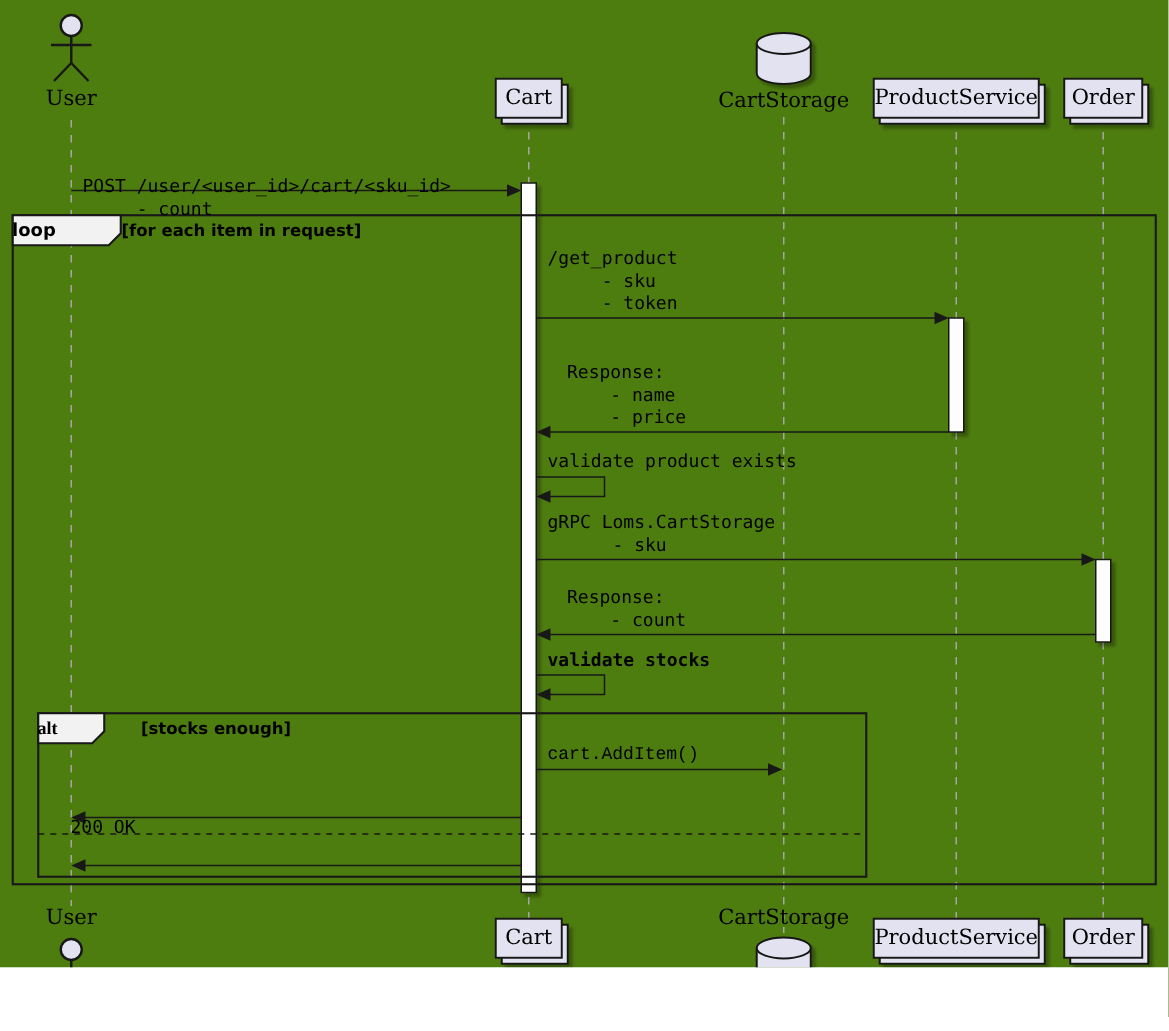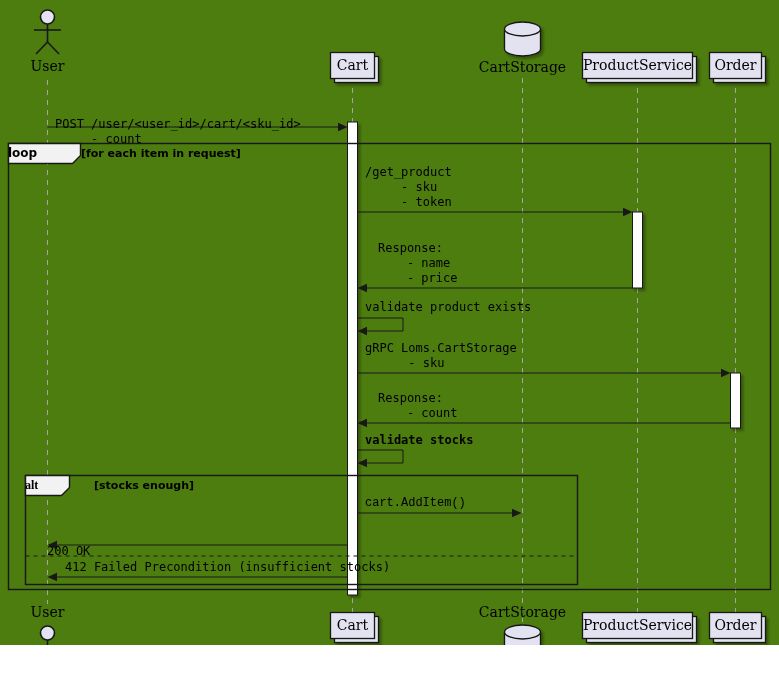--- a/index.html
+++ b/index.html
@@ -169,15 +169,14 @@
     - name
     - price</div>
   <div class="msg" style="left:365px; top:300px;">validate product exists</div>
   <div class="msg" style="left:365px; top:341px;">gRPC Loms.CartStorage
       - sku</div>
   <div class="msg" style="left:378px; top:391px;">Response:
     - count</div>
   <div class="msg" style="left:365px; top:433px;font-weight:bold;">validate stocks</div>
   <div class="msg" style="left:365px; top:496px;font-family:Liberation Mono, monospace;">cart.AddItem()</div>
   <div class="msg" style="left:47px; top:528px;margin-top:16px;">200 OK</div>
-  <div class="msg" style="left:65px; top:560px;">412 Failed Precondition (insufficient stocks)</div>
 
 </div>
 
 </body></html>

